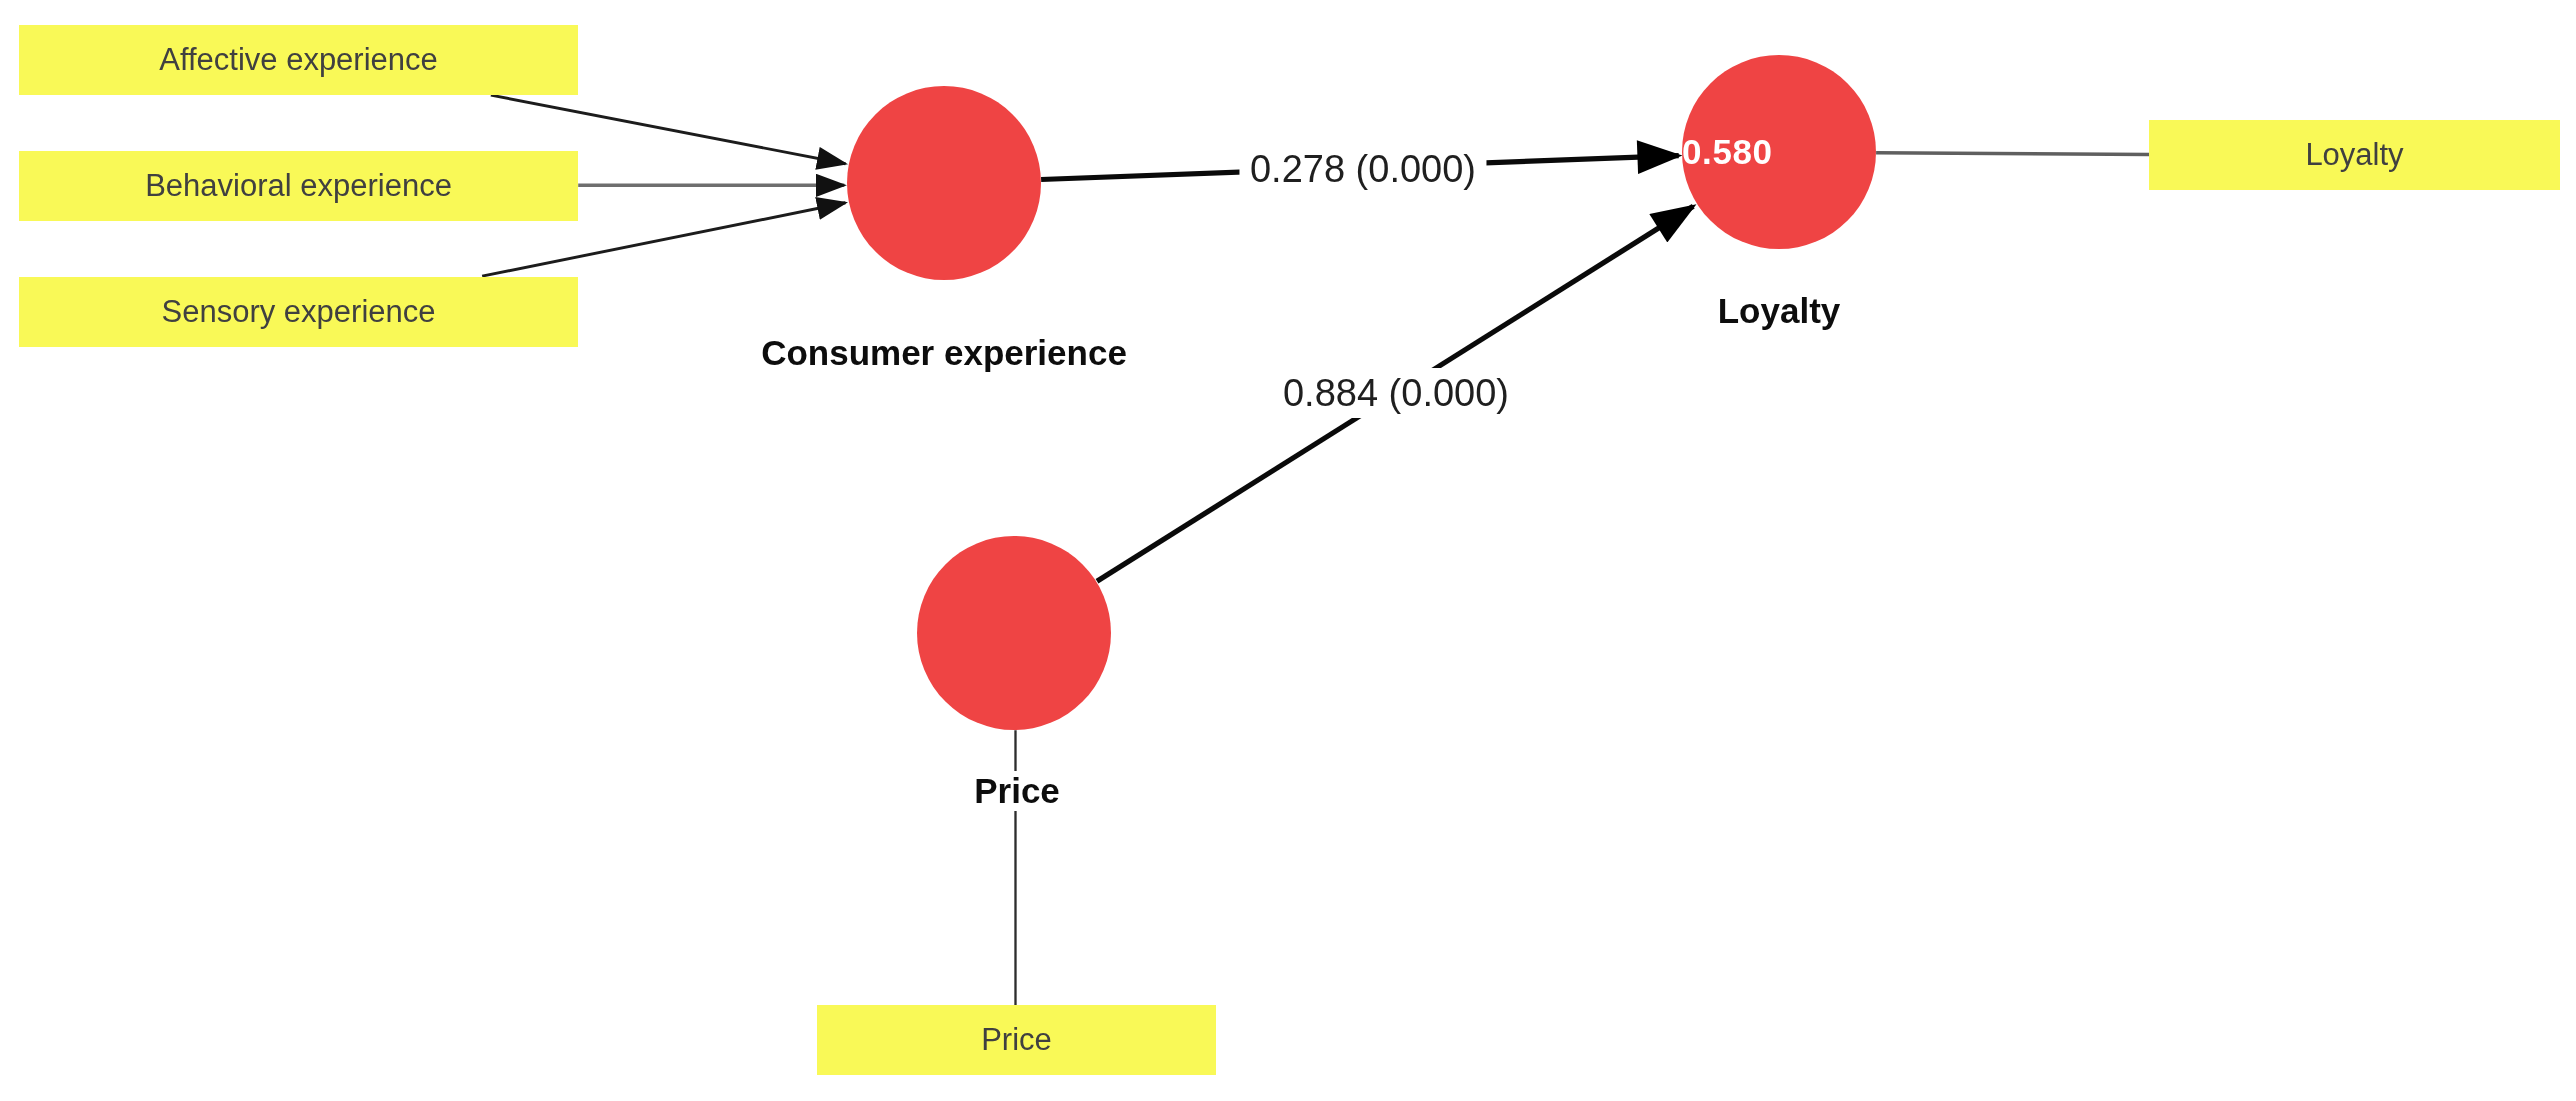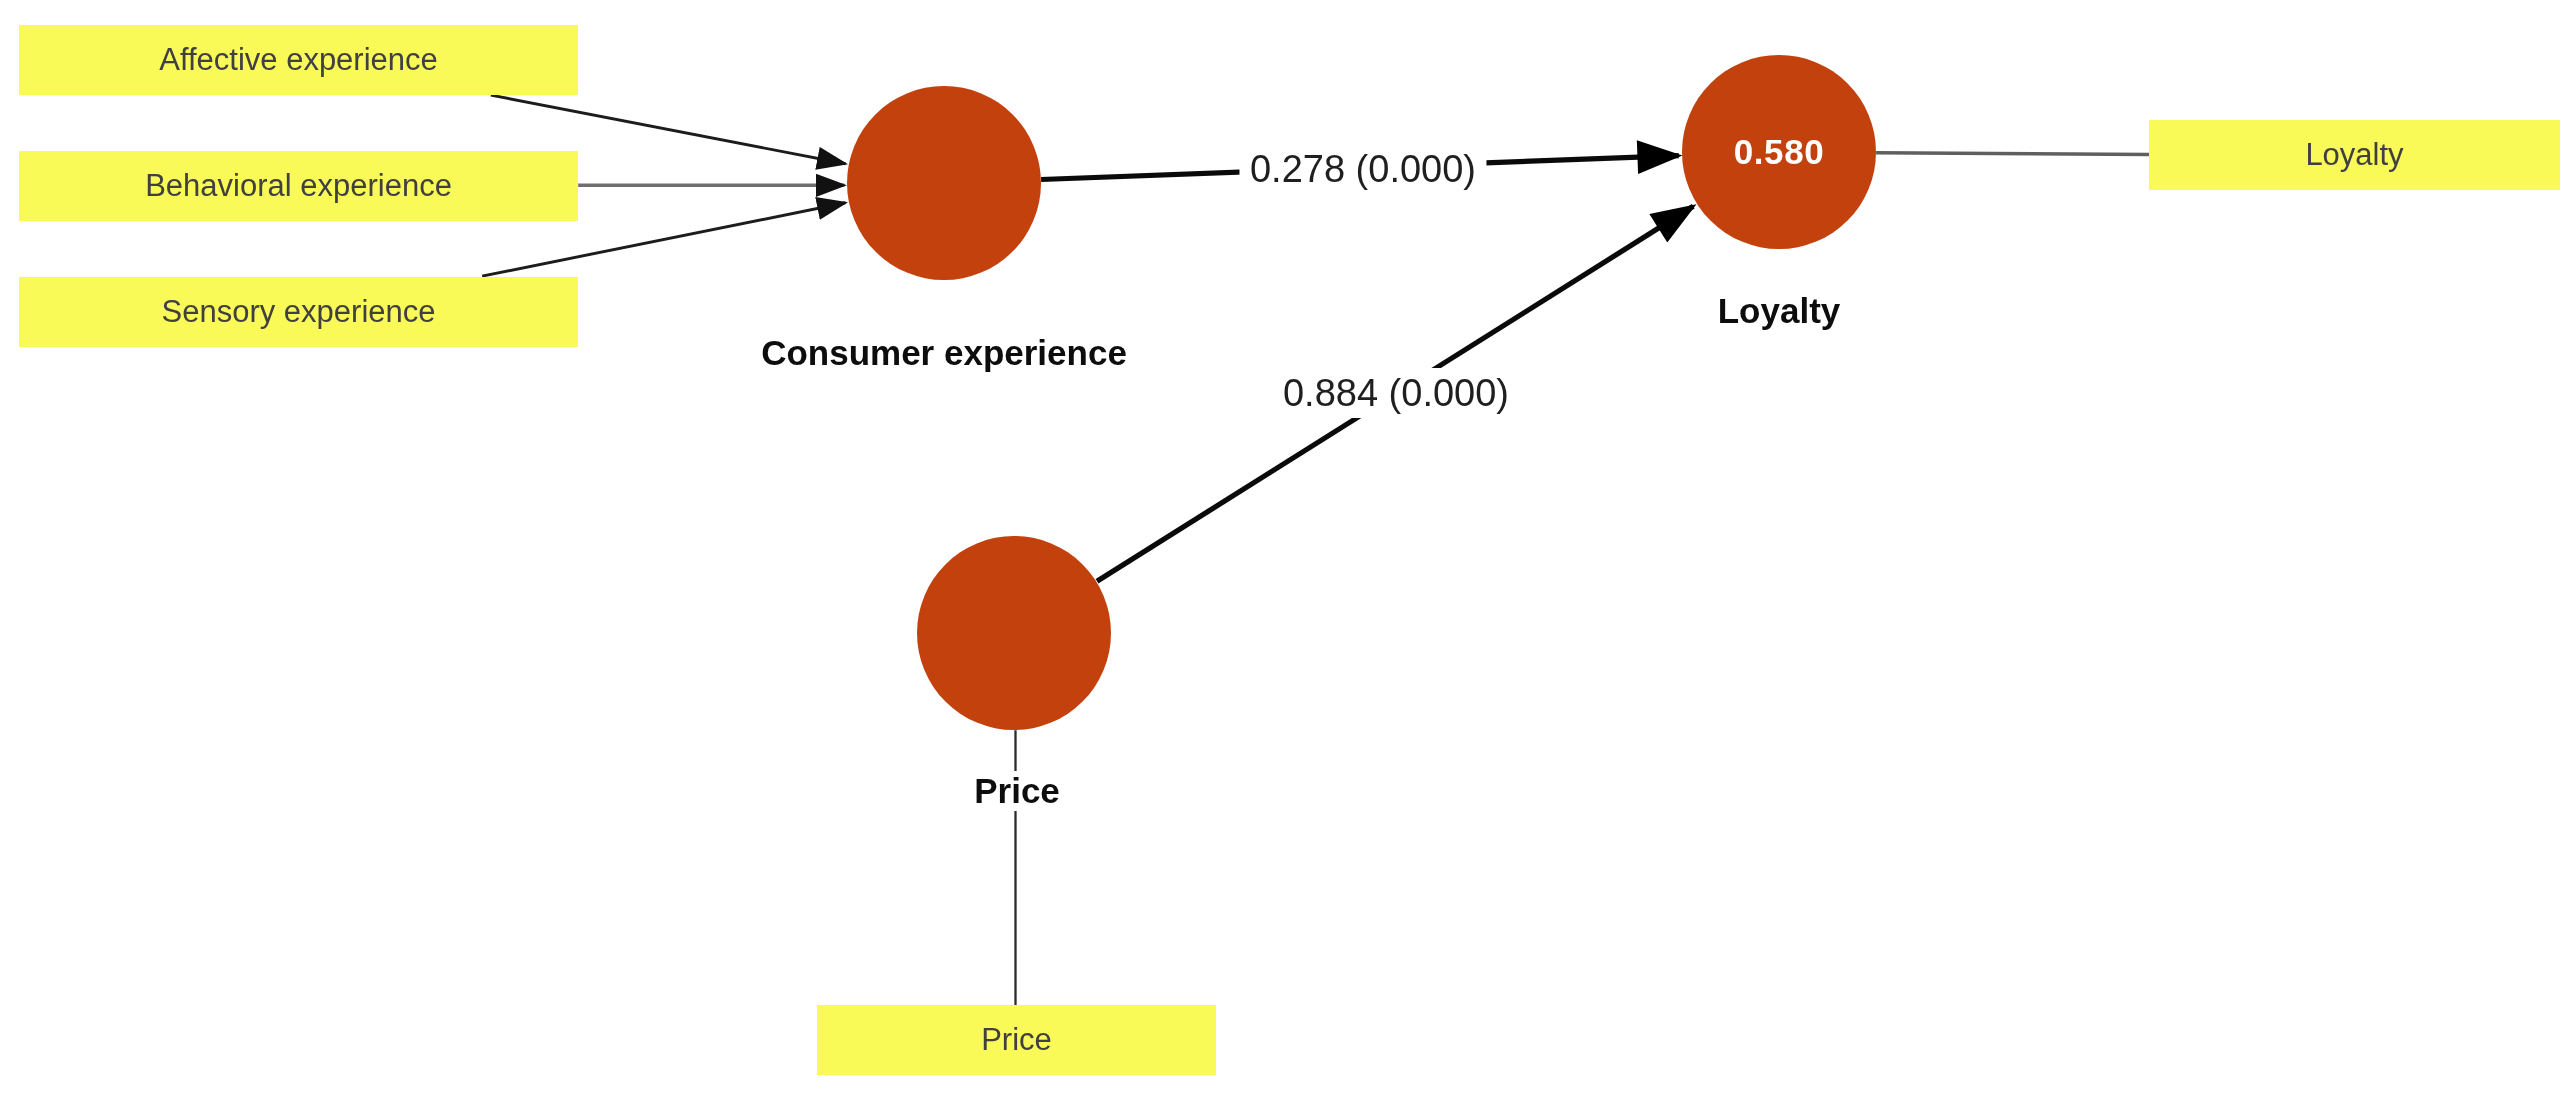--- a/index.html
+++ b/index.html
@@ -33,24 +33,24 @@
   .ind-box .ind-label {
     font-size: 31px;
     color: #404040;
     white-space: nowrap;
   }
   .latent-circle {
     position: absolute;
     width: 194px;
     height: 194px;
     border-radius: 50%;
-    background: #c2410c;
+    background: #ef4444;
     display: flex;
     align-items: center;
-    justify-content: center;
+    justify-content: flex-start;
     z-index: 2;
   }
   .r2-value {
     font-size: 35px;
     font-weight: bold;
     color: #ffffff;
     letter-spacing: 0.6px;
   }
   .node-label {
     position: absolute;

